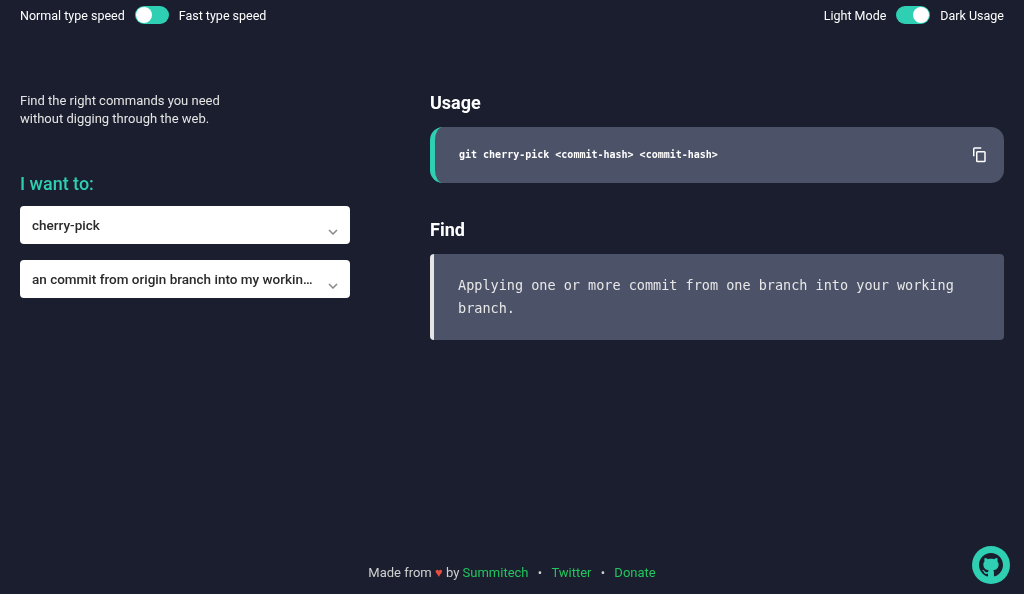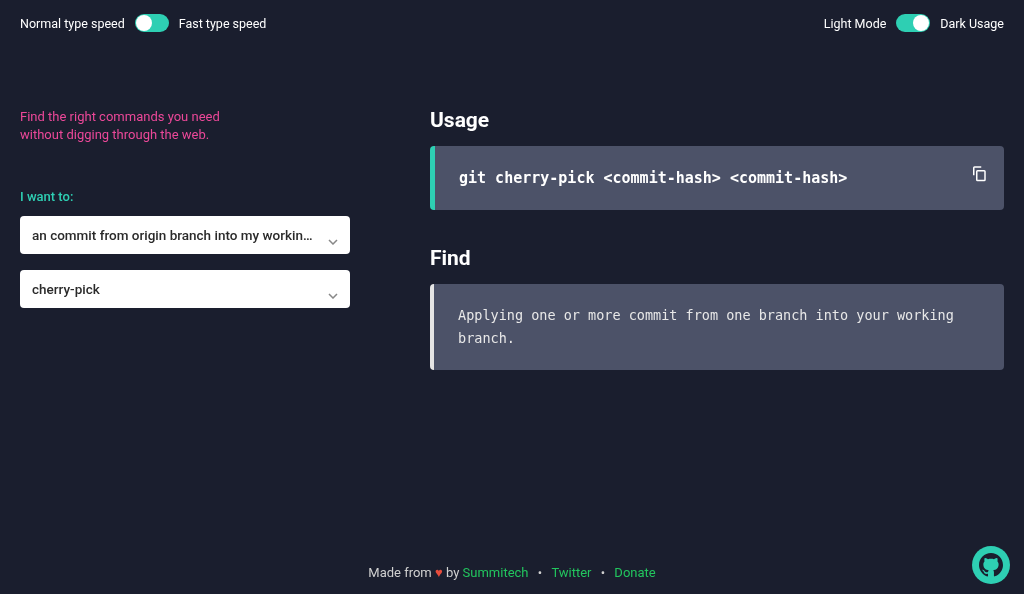--- a/index.html
+++ b/index.html
@@ -13,21 +13,21 @@
       background: #1a1e2e;
       font-family: -apple-system, BlinkMacSystemFont, "Segoe UI", Roboto, sans-serif;
       color: #ffffff;
       overflow: hidden;
       position: relative;
     }
     .header {
       display: flex;
       justify-content: space-between;
       align-items: center;
-      padding: 14px 20px;
+      padding: 6px 20px;
     }
     .toggle-group {
       display: flex;
       align-items: center;
       gap: 10px;
       font-size: 12.5px;
     }
     .toggle {
       width: 34px;
       height: 18px;
@@ -62,27 +62,27 @@
     .title {
       font-size: 22px;
       font-weight: 700;
       margin-bottom: 10px;
     }
     .title .accent {
       color: #2ecfb3;
     }
     .subtitle {
       font-size: 13px;
-      color: #ec4899;
+      color: #e5e5e5;
       line-height: 1.4;
       margin-bottom: 45px;
     }
     .prompt {
       color: #2ecfb3;
-      font-size: 13px;
+      font-size: 18px;
       font-weight: 500;
       margin-bottom: 12px;
     }
     .select {
       width: 100%;
       background: #ffffff;
       color: #2a2a2a;
       border: none;
       border-radius: 4px;
       padding: 11px 34px 11px 12px;
@@ -101,34 +101,34 @@
     .chevron {
       position: absolute;
       right: 12px;
       top: 14px;
       pointer-events: none;
     }
     .right-panel {
       flex: 1;
     }
     .section-title {
-      font-size: 21px;
+      font-size: 18px;
       font-weight: 700;
       margin-bottom: 14px;
     }
     .section-block {
       margin-bottom: 36px;
     }
     .code-box {
       background: #4c5268;
       border-left: 5px solid #2ecfb3;
-      border-radius: 4px;
+      border-radius: 13px;
       padding: 20px 50px 20px 24px;
       font-family: "Menlo", "Consolas", monospace;
-      font-size: 15px;
+      font-size: 10px;
       color: #ffffff;
       line-height: 1.6;
       position: relative;
       font-weight: 600;
     }
     .note-box {
       background: #4c5268;
       border-left: 4px solid #e5e5e5;
       border-radius: 4px;
       padding: 20px 24px;
@@ -197,29 +197,29 @@
 </div>
 
 <div class="content">
   <div class="left-panel">
     <p class="subtitle">
       <span>Find the right commands you need</span><br>
       <span>without digging through the web.</span>
     </p>
     <div class="prompt">I want to:</div>
     <div class="select-wrap">
-      <div class="select">an commit from origin branch into my workin…</div>
+      <div class="select">cherry-pick</div>
       <span class="chevron">
         <svg width="10" height="6" viewBox="0 0 10 6">
             <path d="M1 1 L5 5 L9 1" stroke="#888" stroke-width="1.5" fill="none"></path>
           </svg>
       </span>
     </div>
     <div class="select-wrap">
-      <div class="select">cherry-pick</div>
+      <div class="select">an commit from origin branch into my workin…</div>
       <span class="chevron">
         <svg width="10" height="6" viewBox="0 0 10 6">
             <path d="M1 1 L5 5 L9 1" stroke="#888" stroke-width="1.5" fill="none"></path>
           </svg>
       </span>
     </div>
   </div>
 
   <div class="right-panel">
     <div class="section-block">

